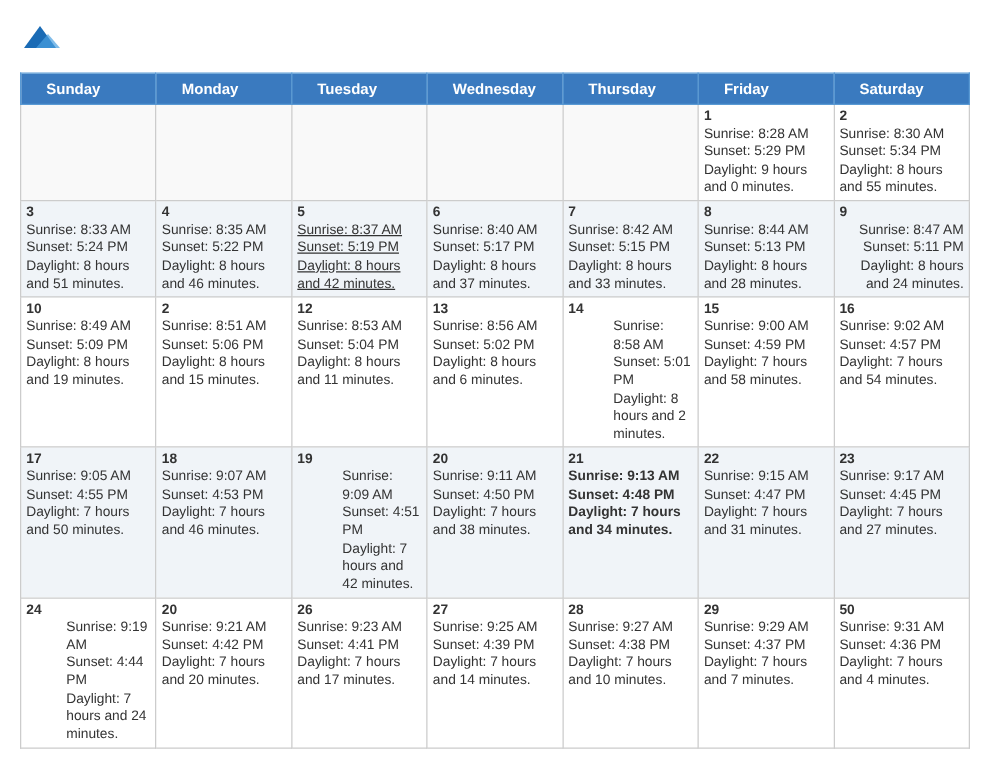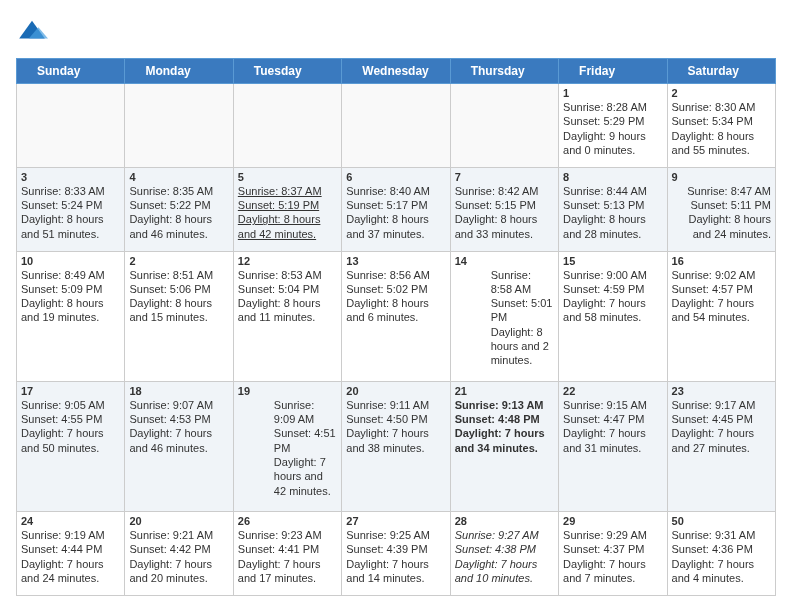--- a/index.html
+++ b/index.html
@@ -276,21 +276,21 @@
           <td>
             <span class="day-num">23</span>
             <div class="day-info" style="white-space: pre-line;">Sunrise: 9:17 AM
 Sunset: 4:45 PM
 Daylight: 7 hours and 27 minutes.</div>
           </td>
         </tr>
         <tr>
           <td>
             <span class="day-num">24</span>
-            <div class="day-info" style="white-space: pre-line;">Sunrise: 9:19 AM
+            <div class="day-info" style="white-space: pre-line; margin-left: 32px;">Sunrise: 9:19 AM
 Sunset: 4:44 PM
 Daylight: 7 hours and 24 minutes.</div>
           </td>
           <td>
             <span class="day-num">20</span>
             <div class="day-info" style="white-space: pre-line;">Sunrise: 9:21 AM
 Sunset: 4:42 PM
 Daylight: 7 hours and 20 minutes.</div>
           </td>
           <td>
@@ -300,21 +300,21 @@
 Daylight: 7 hours and 17 minutes.</div>
           </td>
           <td>
             <span class="day-num">27</span>
             <div class="day-info" style="white-space: pre-line;">Sunrise: 9:25 AM
 Sunset: 4:39 PM
 Daylight: 7 hours and 14 minutes.</div>
           </td>
           <td>
             <span class="day-num">28</span>
-            <div class="day-info" style="white-space: pre-line; font-style: italic;">Sunrise: 9:27 AM
+            <div class="day-info" style="white-space: pre-line;">Sunrise: 9:27 AM
 Sunset: 4:38 PM
 Daylight: 7 hours and 10 minutes.</div>
           </td>
           <td>
             <span class="day-num">29</span>
             <div class="day-info" style="white-space: pre-line;">Sunrise: 9:29 AM
 Sunset: 4:37 PM
 Daylight: 7 hours and 7 minutes.</div>
           </td>
           <td>

